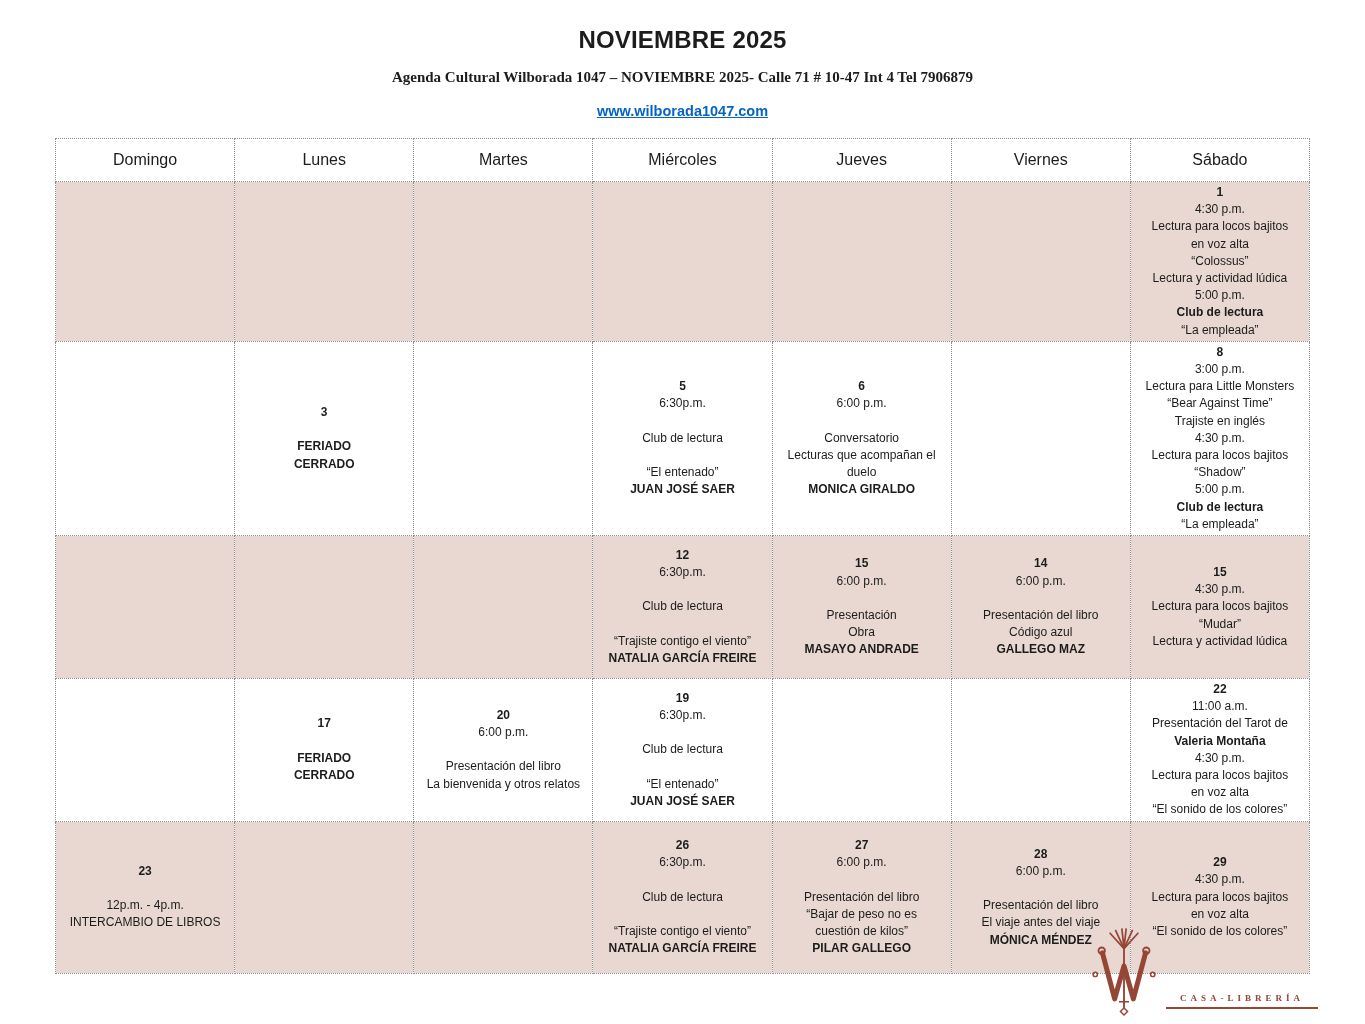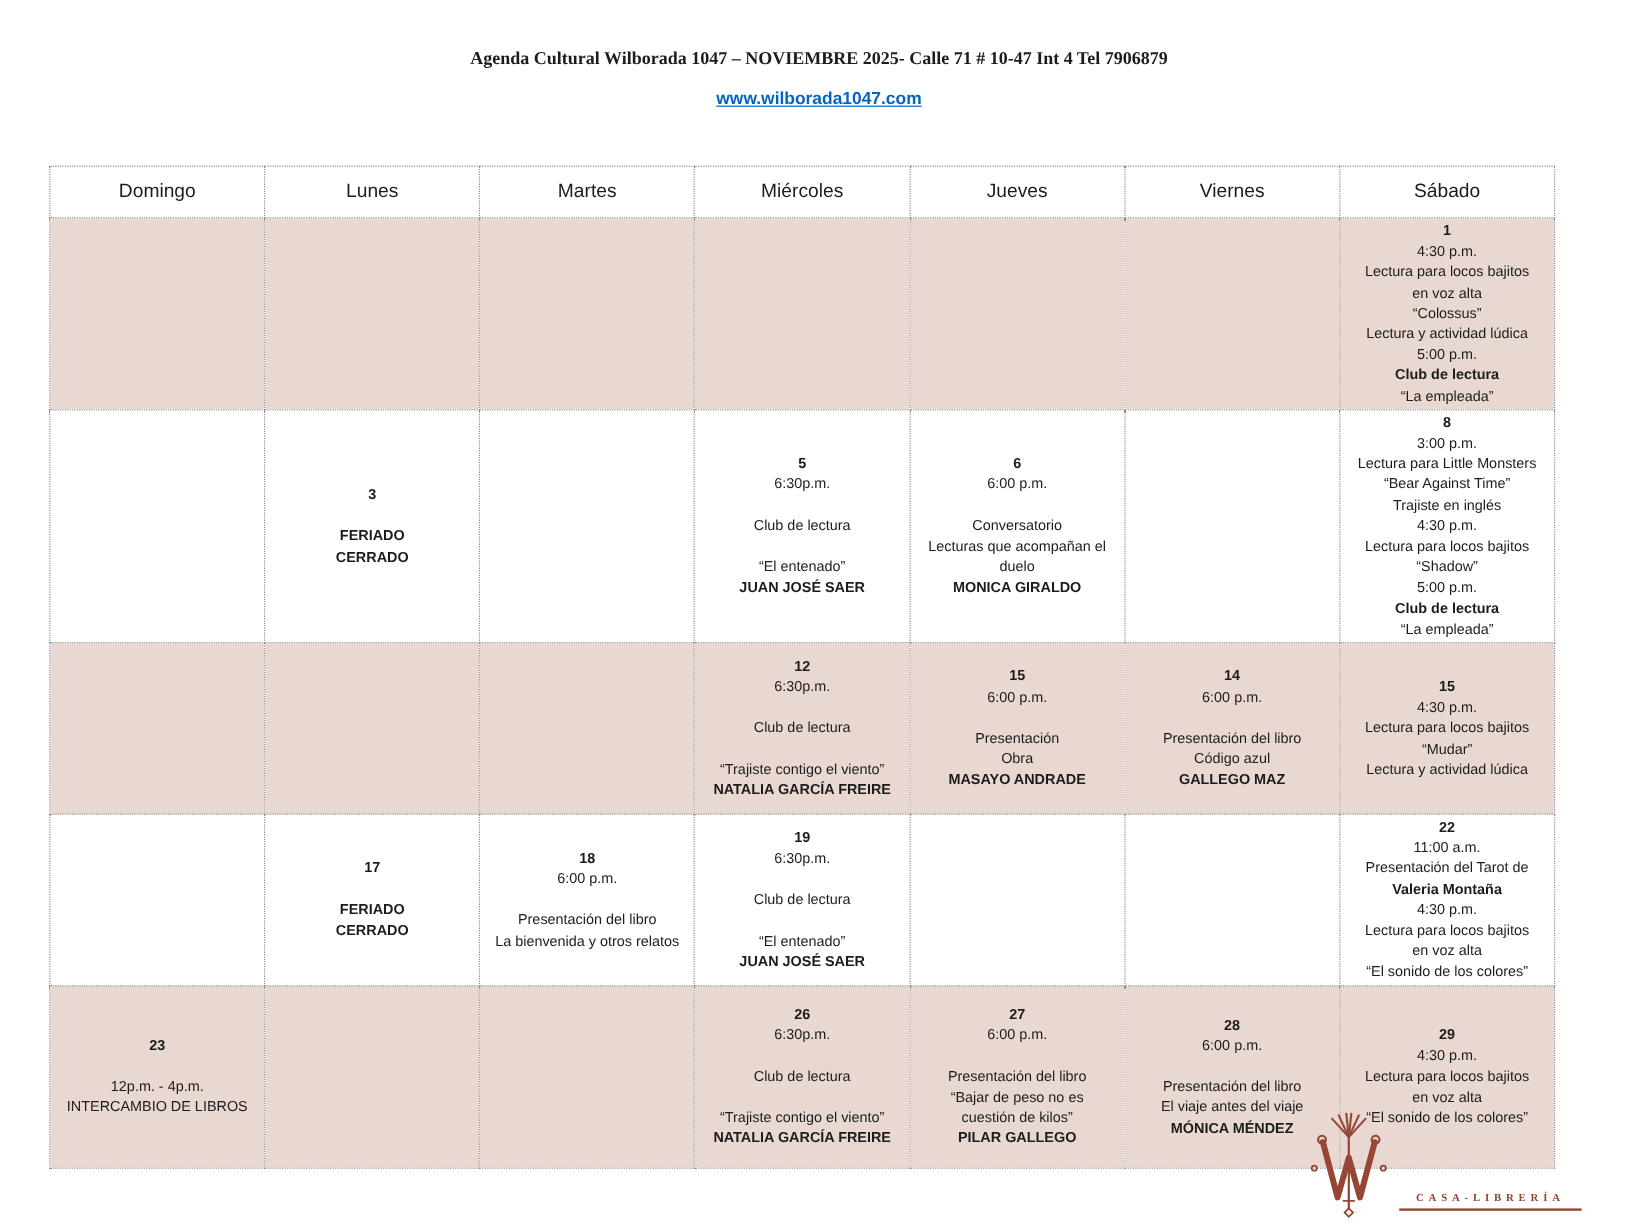--- a/index.html
+++ b/index.html
@@ -8,21 +8,21 @@
     font-family:"Liberation Sans","DejaVu Sans",sans-serif;color:#1c1c1c;
     -webkit-font-smoothing:antialiased;
   }
   .doc-header{padding-top:26px;text-align:center;}
   .doc-title{font-size:24px;font-weight:700;letter-spacing:.2px;}
   .doc-subtitle{margin-top:15px;font-size:15px;font-weight:700;font-family:Liberation Serif, serif;}
   .doc-link-wrap{margin-top:16px;}
   a.doc-link{color:var(--link,#0563c1);font-size:14.5px;font-weight:700;cursor:pointer;text-align:center;}
 
   table.calendar{
-    position:absolute;left:41px;top:138px;width:1255px;
+    position:absolute;left:55px;top:138px;width:1255px;
     border-collapse:collapse;table-layout:fixed;
   }
   table.calendar th, table.calendar td{
     border:1px dotted #8f8f8f;
     vertical-align:middle;text-align:center;padding:2px 5px;
     overflow:hidden;
   }
   table.calendar th{
     height:38px;font-size:16px;font-weight:400;background:#ffffff;
   }
@@ -51,20 +51,21 @@
   .logo-name{
     font-family:"Liberation Serif","DejaVu Serif",serif;
     font-size:27px;font-weight:700;white-space:nowrap;margin-top:2px;
     text-align:center;letter-spacing:.5px;
   }
 </style>
 </head>
 <body>
 
 <div class="doc-header">
+  <div class="doc-title">NOVIEMBRE 2025</div>
   <div class="doc-subtitle">Agenda Cultural Wilborada 1047 – NOVIEMBRE 2025- Calle 71 # 10-47 Int 4 Tel 7906879</div>
   <div class="doc-link-wrap">
     <a class="doc-link" href="#">www.wilborada1047.com</a>
   </div>
 </div>
 
 <table class="calendar">
   <thead>
     <tr id="cal-head-row">
         <th>Domingo</th>
@@ -177,21 +178,21 @@
       </tr>
       <tr>
         <td></td>
         <td>
           <div class="line bold">17</div>
           <div class="line">&nbsp;</div>
           <div class="line bold">FERIADO</div>
           <div class="line bold">CERRADO</div>
         </td>
         <td>
-          <div class="line bold">18</div>
+          <div class="line bold">20</div>
           <div class="line">6:00 p.m.</div>
           <div class="line">&nbsp;</div>
           <div class="line">Presentación del libro</div>
           <div class="line">La bienvenida y otros relatos</div>
         </td>
         <td>
           <div class="line bold">19</div>
           <div class="line">6:30p.m.</div>
           <div class="line">&nbsp;</div>
           <div class="line">Club de lectura</div>

